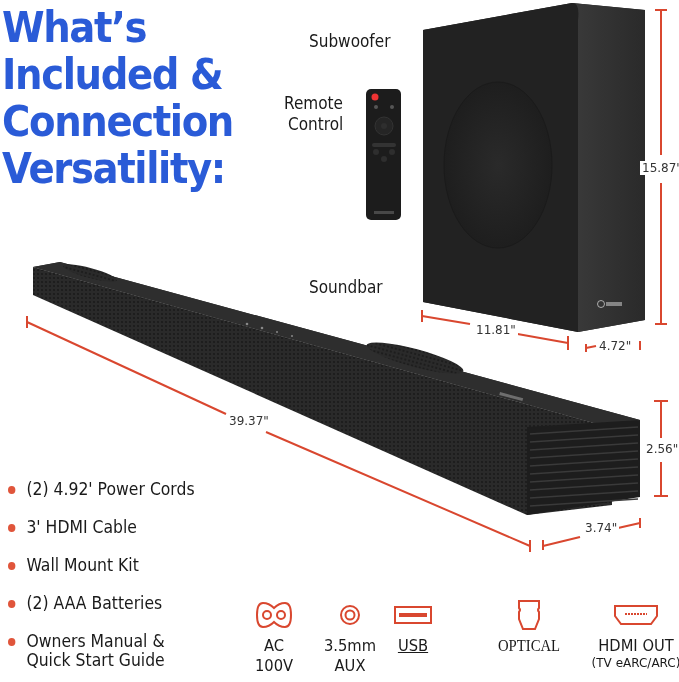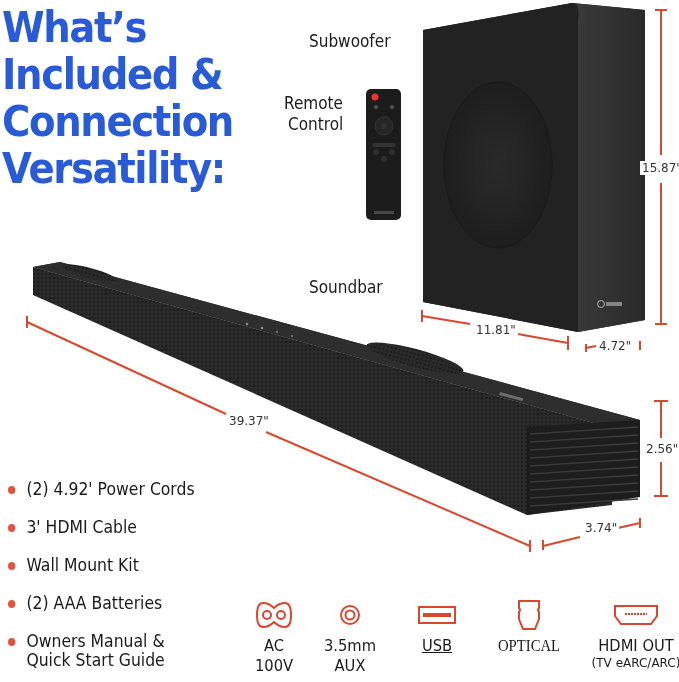--- a/index.html
+++ b/index.html
@@ -182,21 +182,21 @@
   <div class="ic">
     <svg width="24" height="24" viewBox="0 0 24 24">
         <circle cx="12" cy="12" r="9" fill="none" stroke="#d9472f" stroke-width="2"></circle>
         <circle cx="12" cy="12" r="4.5" fill="none" stroke="#d9472f" stroke-width="2"></circle>
       </svg>
   </div>
   <div class="lbl">3.5mm</div>
   <div class="lbl" style="margin-top:0">AUX</div>
 </div>
 
-<div class="conn" style="left:412px; width:50px;text-decoration:underline;">
+<div class="conn" style="left:388px; width:50px;text-decoration:underline;">
   <div class="ic">
     <svg width="38" height="18" viewBox="0 0 38 18">
         <rect x="1" y="1" width="36" height="16" fill="none" stroke="#d9472f" stroke-width="2"></rect>
         <rect x="5" y="7" width="28" height="4" fill="#d9472f"></rect>
       </svg>
   </div>
   <div class="lbl">USB</div>
 </div>
 
 <div class="conn" style="left:484px; width:90px;font-family:Liberation Serif, serif;">

